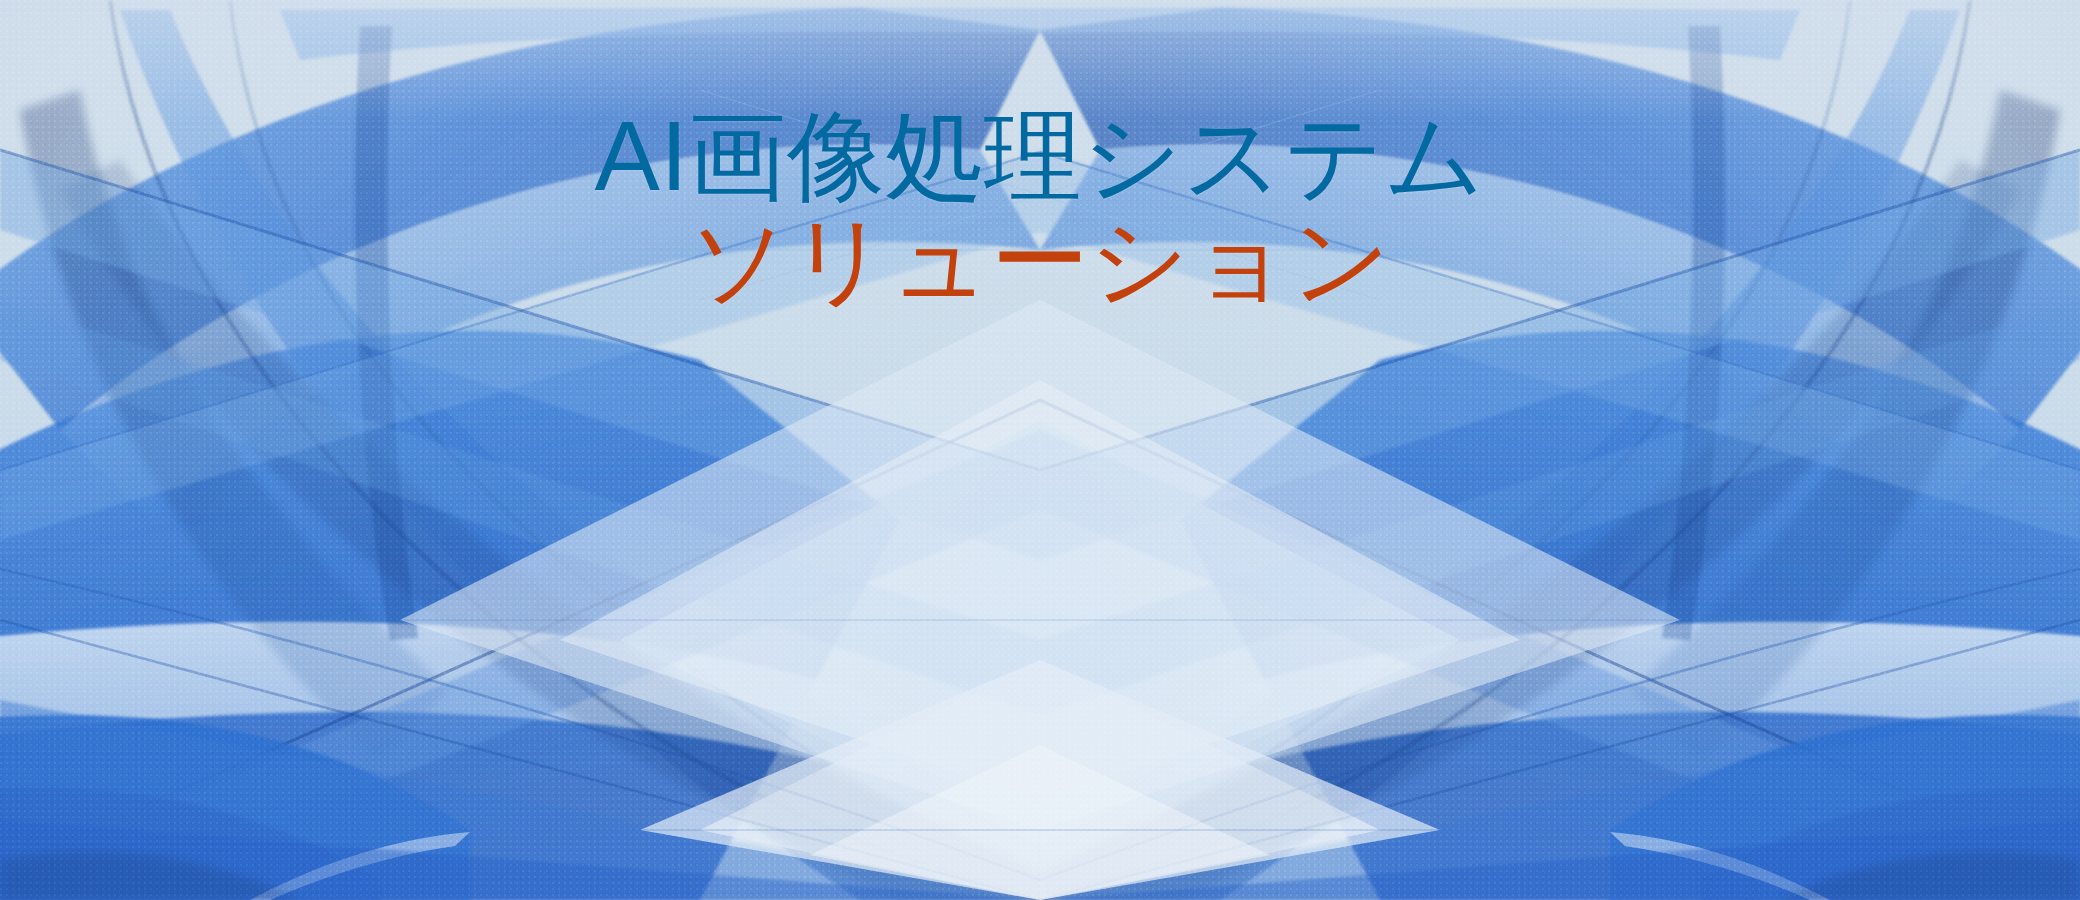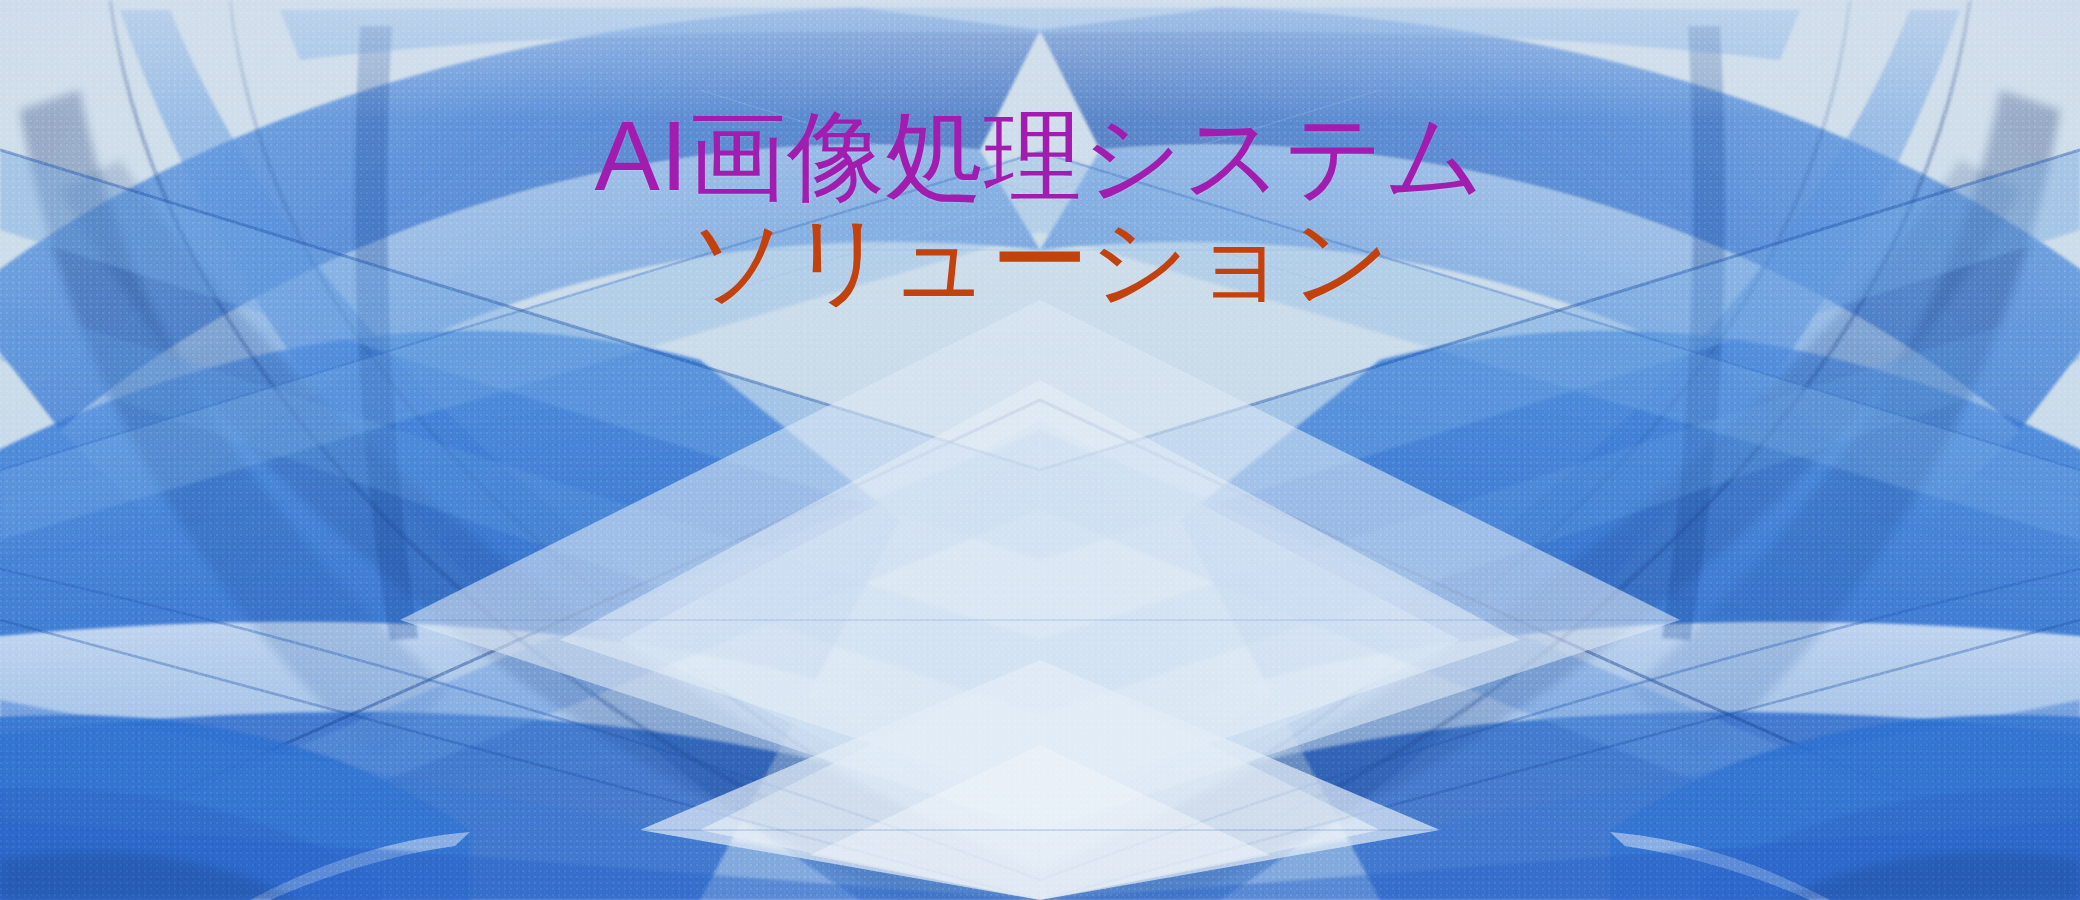--- a/index.html
+++ b/index.html
@@ -183,17 +183,17 @@
     <path d="M 1380 90 L 700 300" fill="none" stroke="#9cc0e7" stroke-opacity=".32" stroke-width="1.2"></path>
 
     <path d="M 0 860 C 120 840 220 860 300 900 L 0 900 Z" fill="#16356f" opacity=".22" filter="url(#softer)"></path>
     <path d="M 2080 860 C 1960 840 1860 860 1780 900 L 2080 900 Z" fill="#16356f" opacity=".22" filter="url(#softer)"></path>
   </svg>
 
   <div id="grain"></div>
   <div id="vignette"></div>
 
   <div id="title-block">
-    <span class="t-line l1" style="color: #a21caf;">AI画像処理システム</span>
+    <span class="t-line l1" style="color: #0369a1;">AI画像処理システム</span>
     <span class="t-line l2" style="color: #c2410c;">ソリューション</span>
   </div>
 
 </div>
 
 </body></html>

